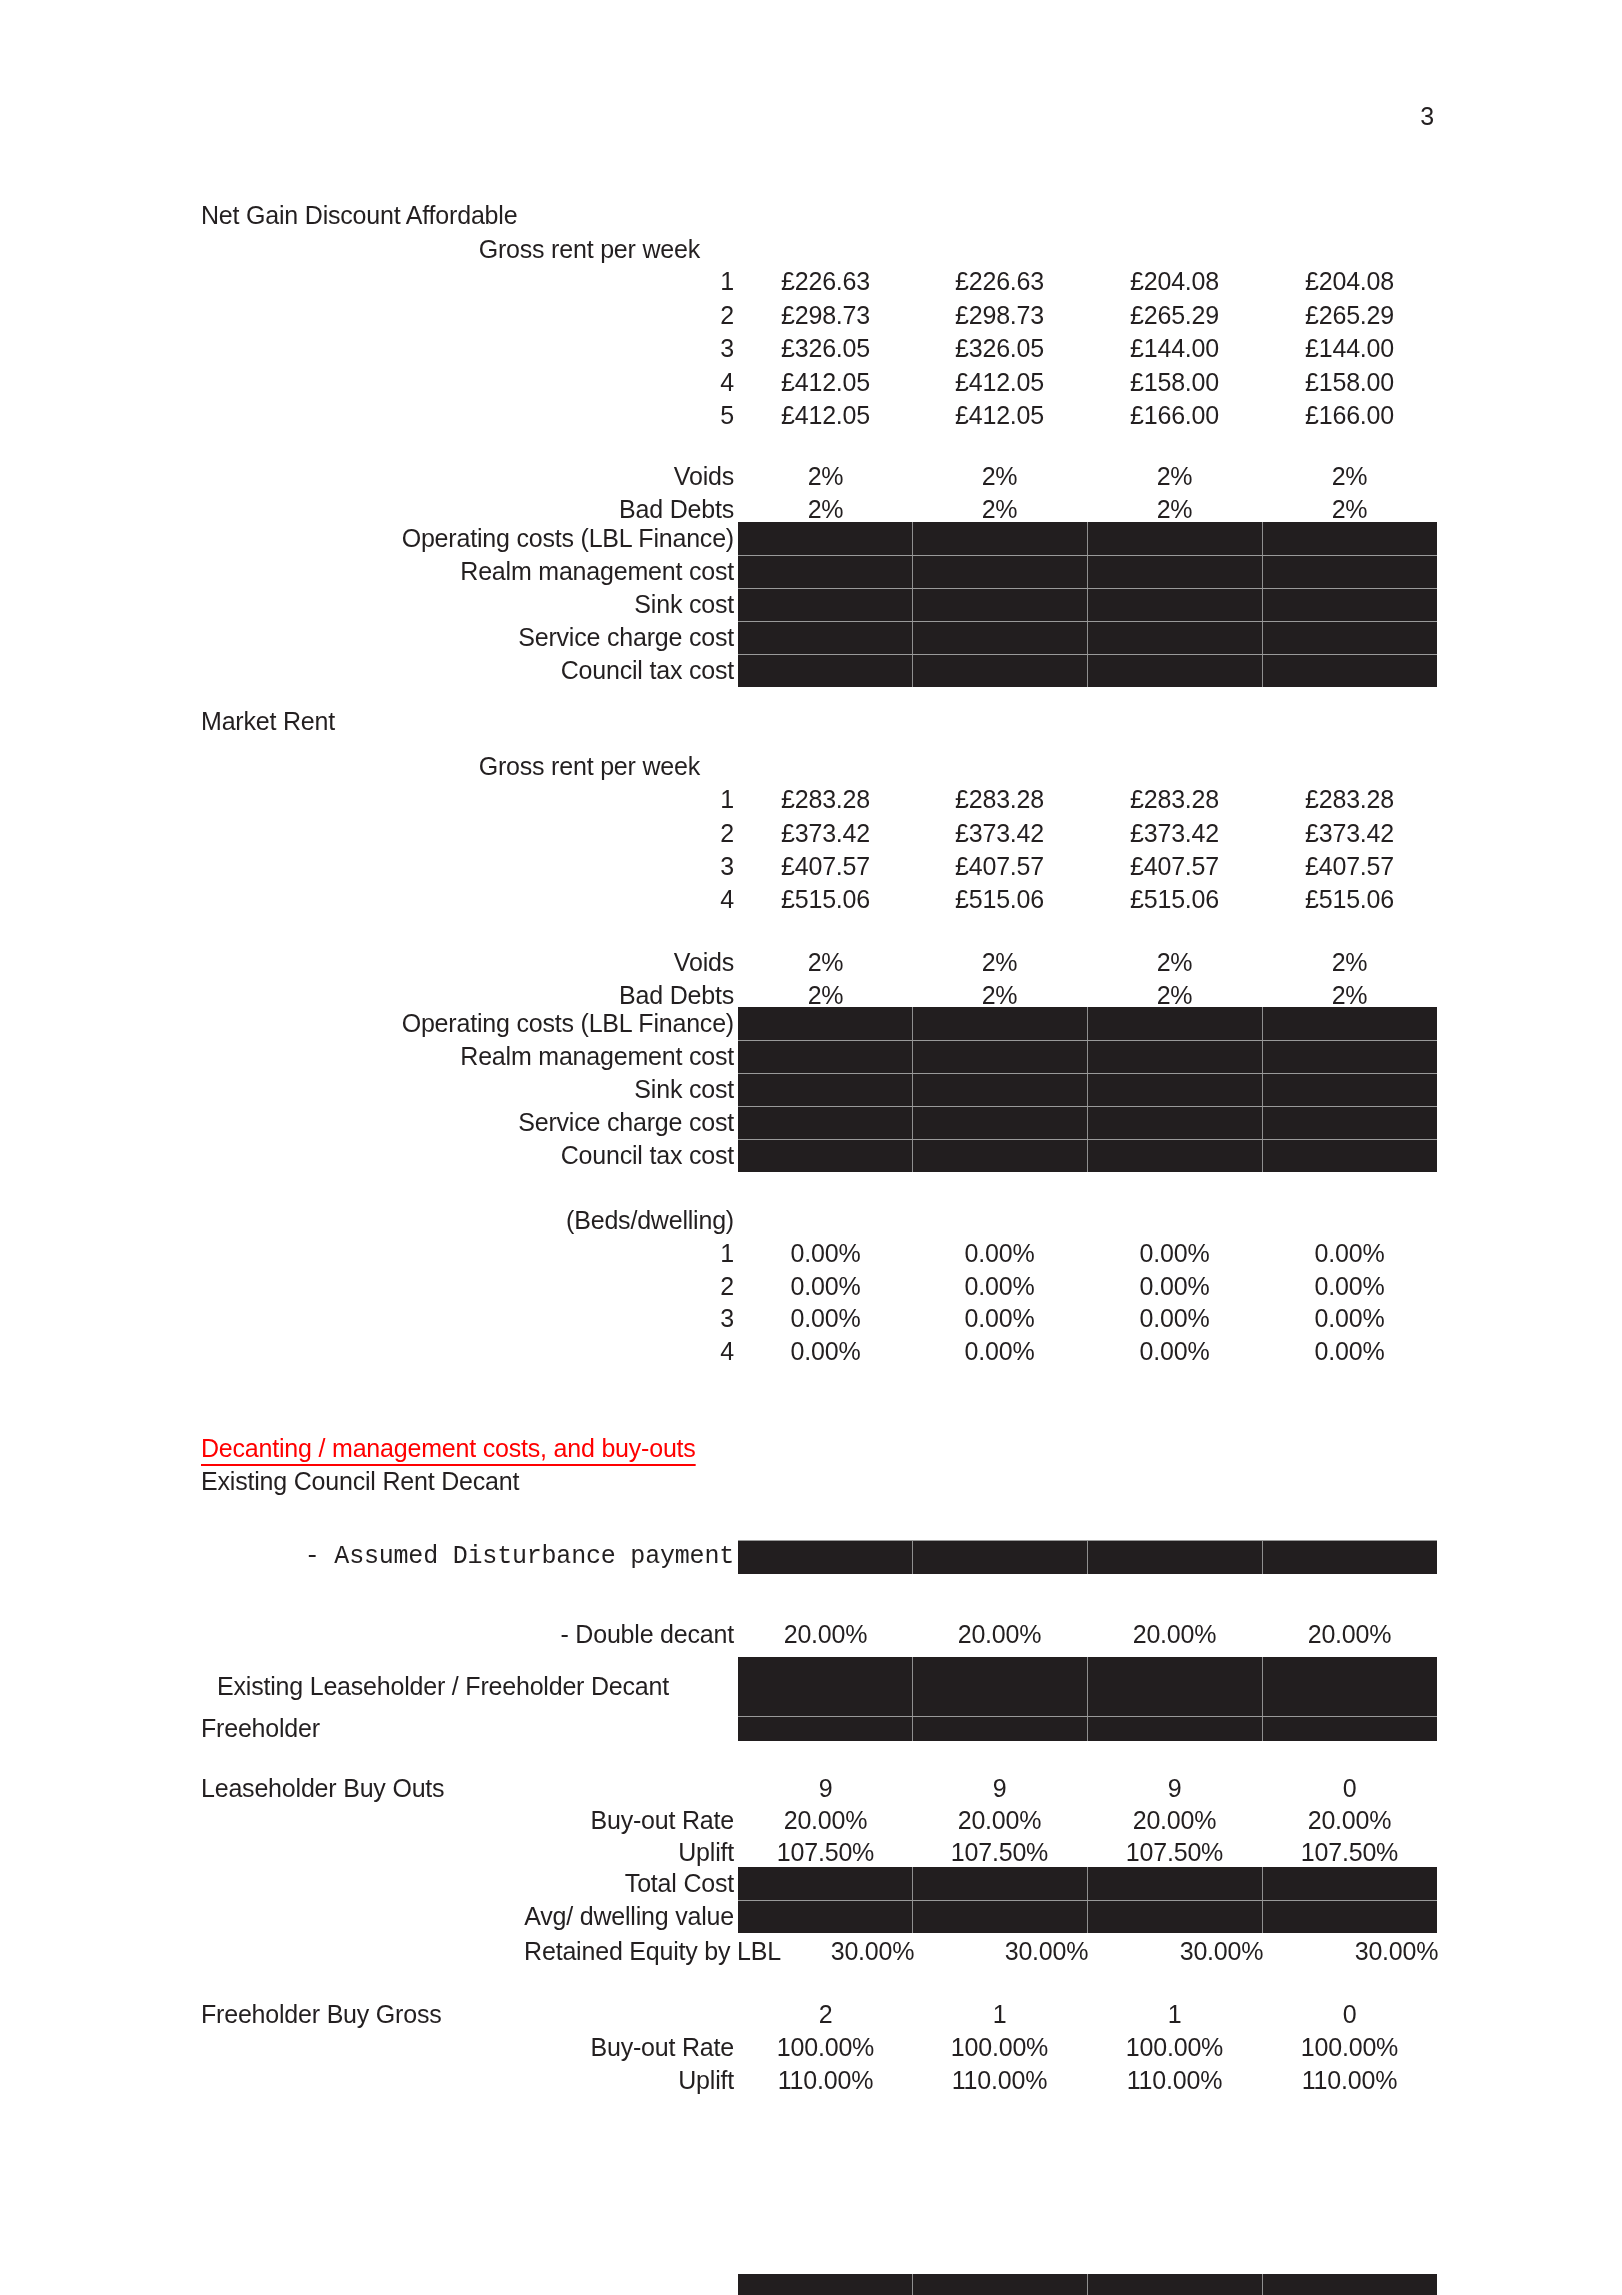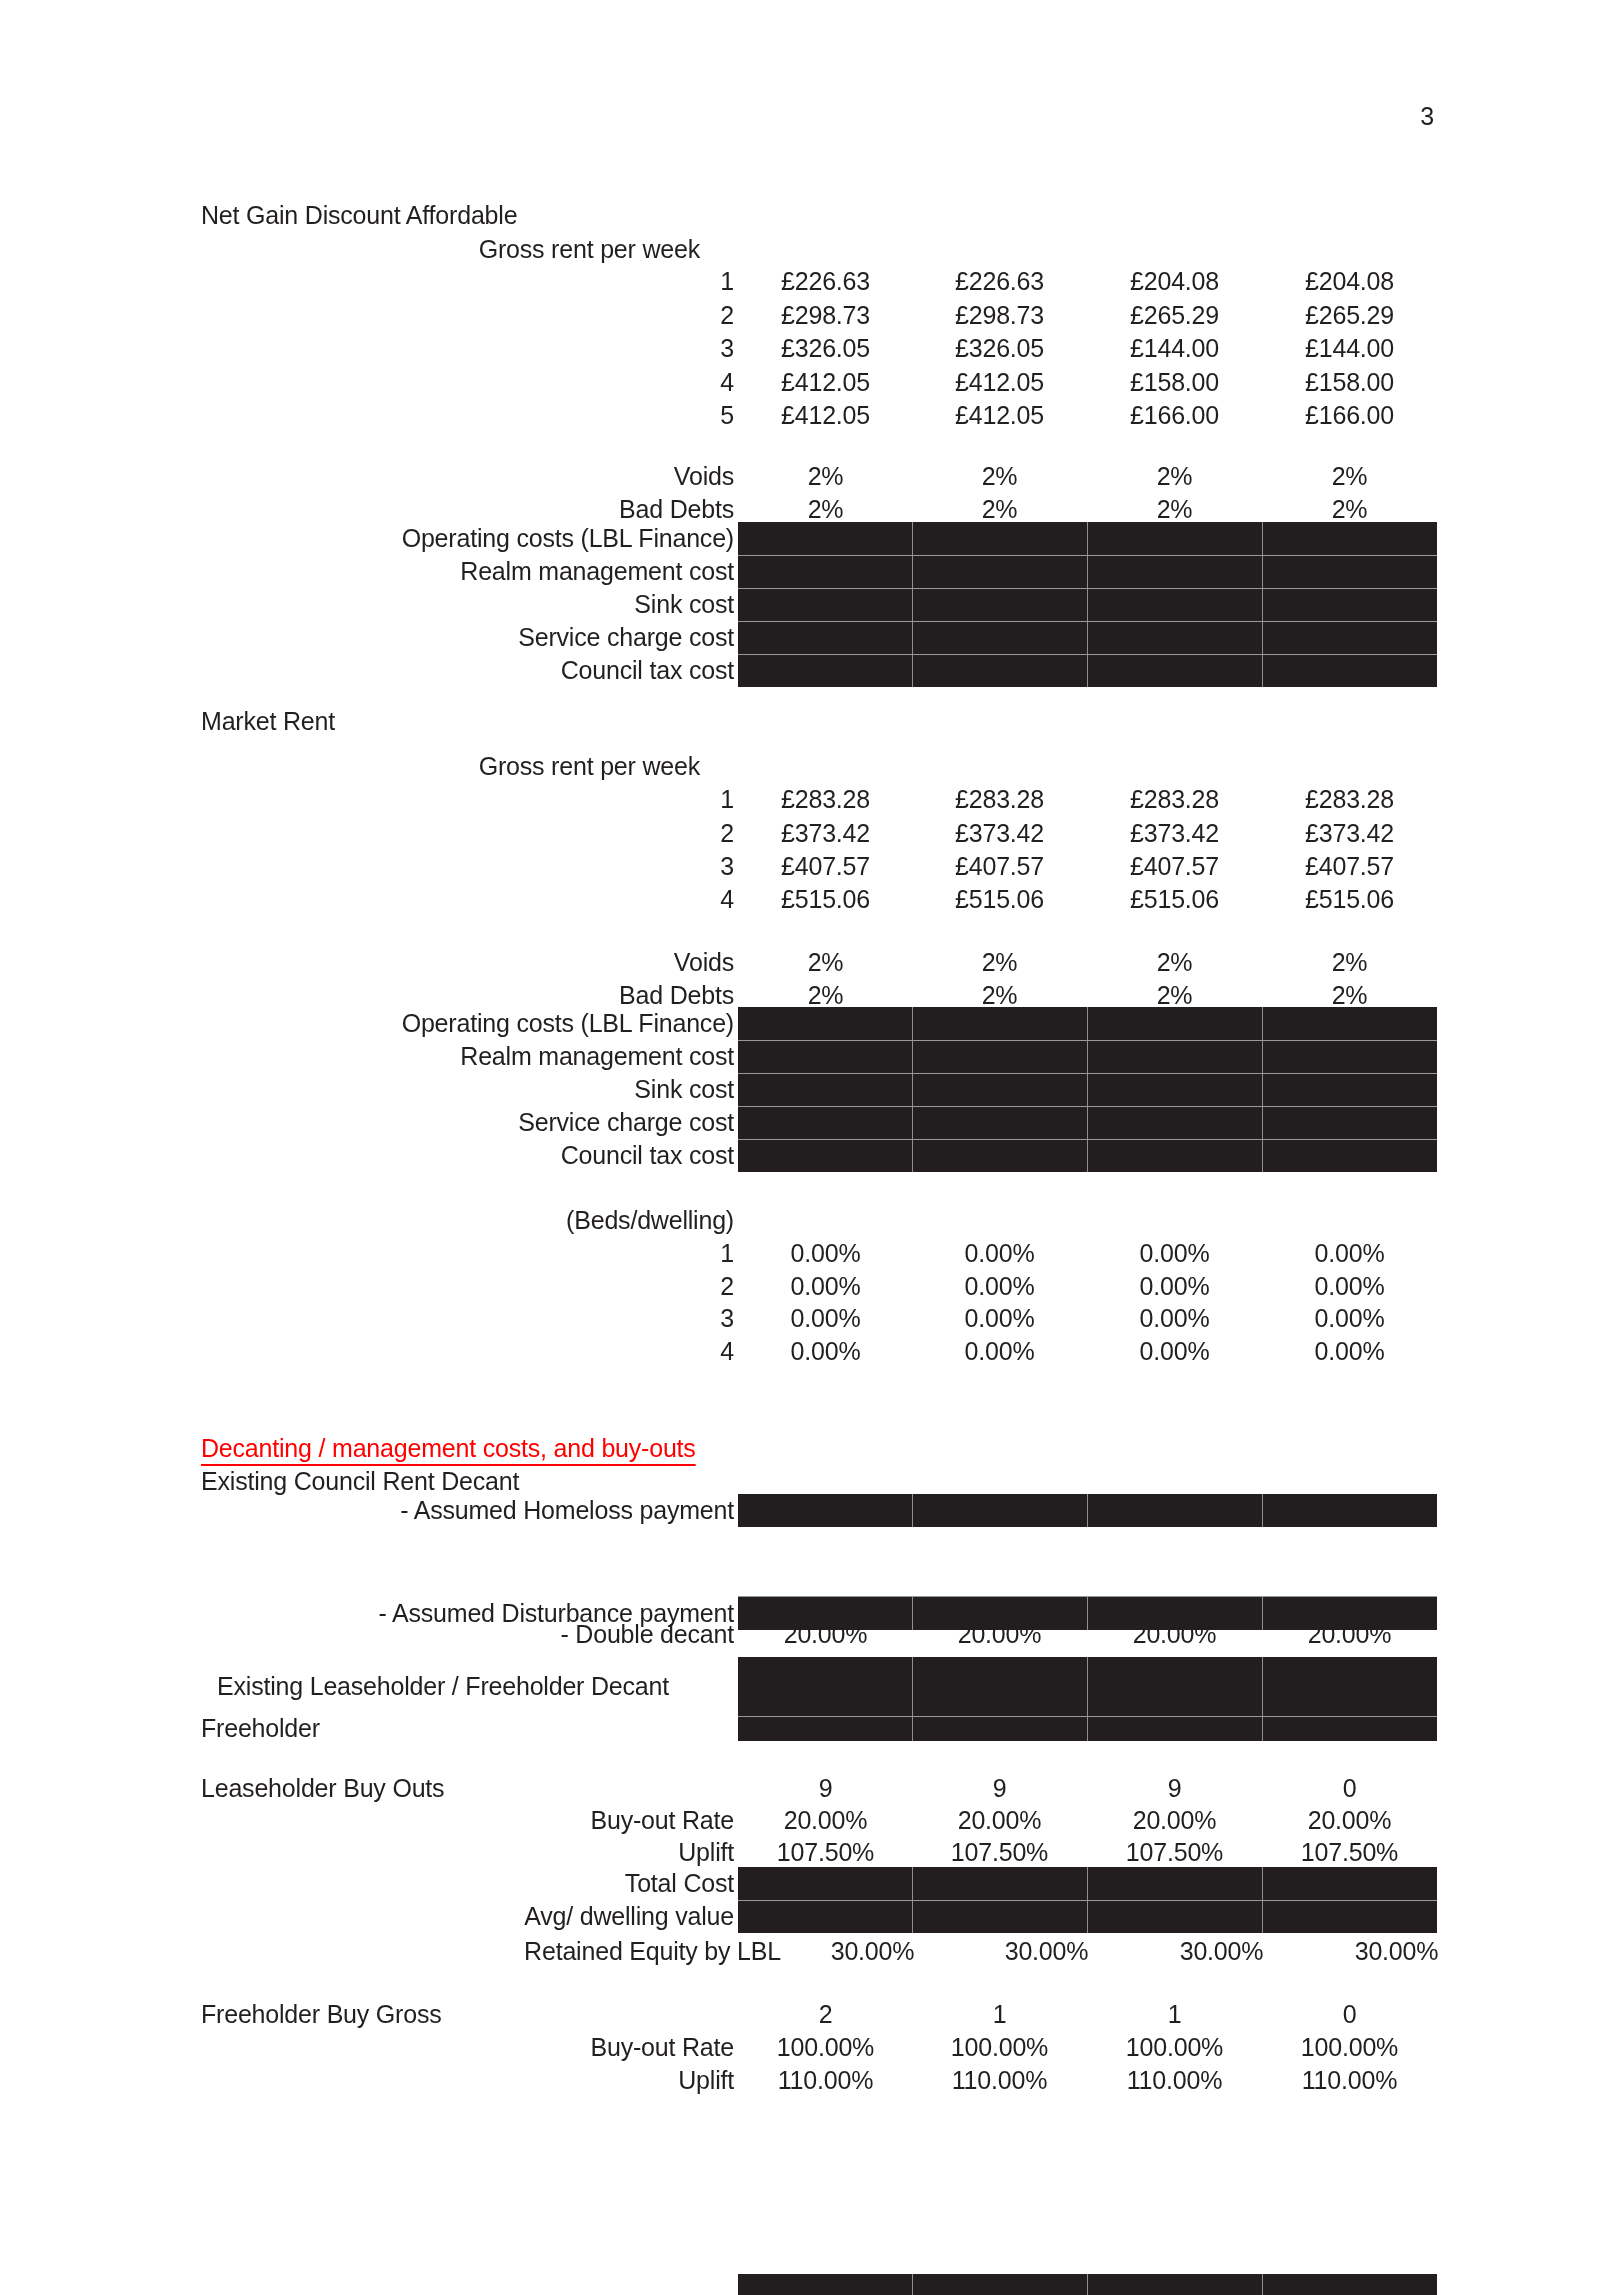--- a/index.html
+++ b/index.html
@@ -250,30 +250,21 @@
       <div class="val c1">0.00%</div>
       <div class="val c2">0.00%</div>
       <div class="val c3">0.00%</div>
     </div>
     <div class="r k-redheading" style="top: 1431px; height: 34px; line-height: 34px;">
       <div class="lbl bold left red">Decanting / management costs, and buy-outs</div>
     </div>
     <div class="r k-section" style="top: 1464px; height: 34px; line-height: 34px;">
       <div class="lbl bold left">Existing Council Rent Decant</div>
     </div>
-    <div class="r k-redacted" style="top: 1494px; height: 33px; line-height: 33px;">
-      <div class="lbl right" style="width: 734px;">- Assumed Homeloss payment</div>
-      <div class="blk">
-        <div class="bc"></div>
-        <div class="bc"></div>
-        <div class="bc"></div>
-        <div class="bc"></div>
-      </div>
-    </div>
-    <div class="r k-redacted sep" style="top: 1596px; height: 34px; line-height: 34px;">
+    <div class="r k-redacted sep" style="top: 1540px; height: 34px; line-height: 34px; font-family: Liberation Mono, monospace;">
       <div class="lbl right" style="width: 734px;">- Assumed Disturbance payment</div>
       <div class="blk">
         <div class="bc"></div>
         <div class="bc"></div>
         <div class="bc"></div>
         <div class="bc"></div>
       </div>
     </div>
     <div class="r k-data" style="top: 1593px; height: 34px; line-height: 34px; margin-top: 24px;">
       <div class="lbl right" style="width: 734px;">- Double decant</div>

